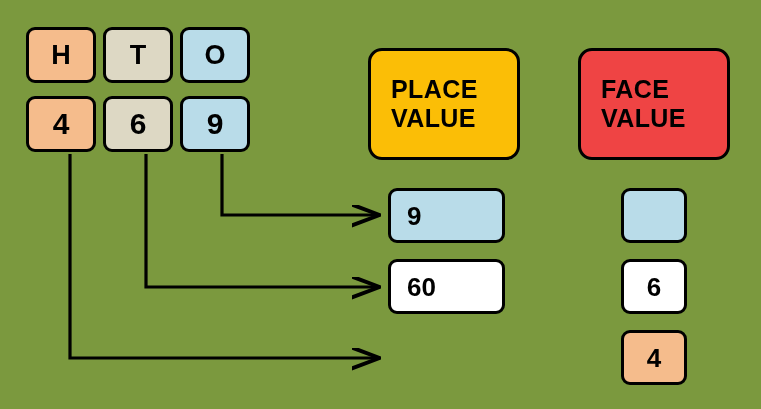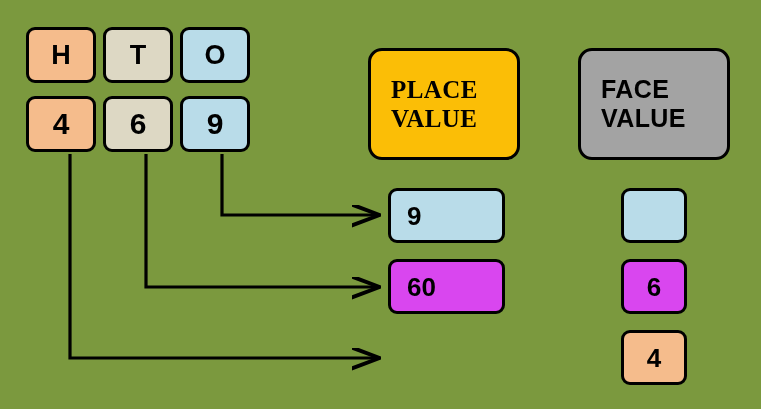--- a/index.html
+++ b/index.html
@@ -67,23 +67,23 @@
     left: 621px;
     width: 66px;
     height: 55px;
     justify-content: center;
     font-size: 26px;
   }
   
   .fill-peach { background: #F5BC8C; }
   .fill-tan   { background: #DDD8C4; }
   .fill-blue  { background: #B9DCE9; }
-  .fill-green { background: #d946ef; }
-  .fill-yellow{ background: #FBBE06; font-family: Liberation Serif, serif; }
-  .fill-red   { background: #a3a3a3; }
+  .fill-green { background: #ffffff; }
+  .fill-yellow{ background: #FBBE06; }
+  .fill-red   { background: #ef4444; }
   
   #connectors {
     position: absolute;
     left: 0; top: 0;
     width: 761px;
     height: 409px;
     z-index: 1;
     pointer-events: none;
   }
 </style>

